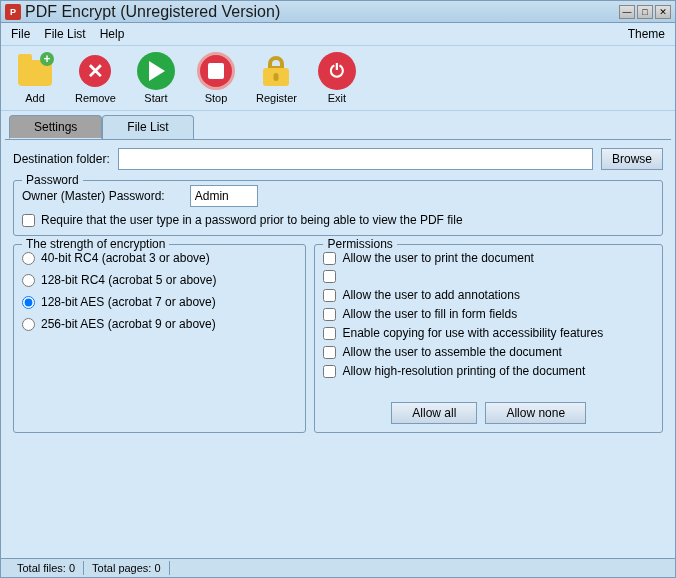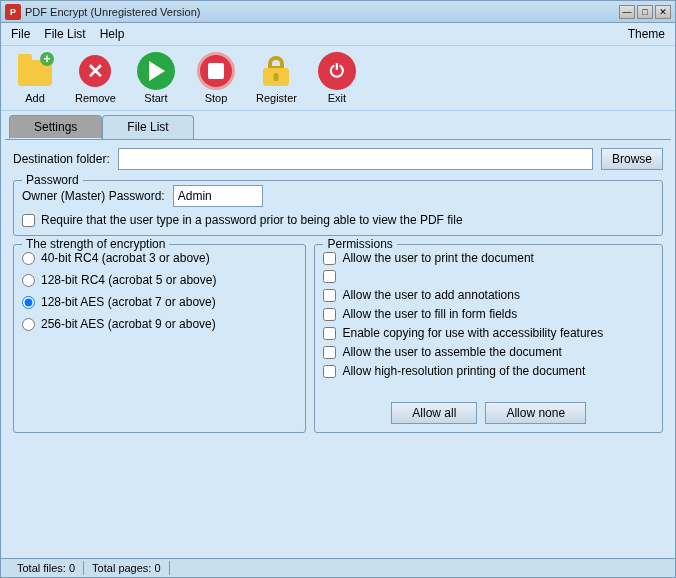--- a/index.html
+++ b/index.html
@@ -3,21 +3,21 @@
   <meta charset="utf-8">
   <style>
     * { box-sizing: border-box; margin: 0; padding: 0; }
     body { font-family: 'Segoe UI', Tahoma, Arial, sans-serif; font-size: 12px; background: #d4e8f7; }
 
     .window { width: 676px; height: 578px; background: #d4e8f7; border: 1px solid #7a9cb8; display: flex; flex-direction: column; }
 
     .title-bar { background: linear-gradient(to bottom, #c8dff0, #b0cfe8); height: 22px; display: flex; align-items: center; justify-content: space-between; padding: 0 4px; border-bottom: 1px solid #7a9cb8; }
     .title-bar-left { display: flex; align-items: center; gap: 4px; }
     .title-bar-icon { width: 16px; height: 16px; background: #c8342a; border-radius: 2px; display: flex; align-items: center; justify-content: center; color: white; font-size: 9px; font-weight: bold; }
-    .title-bar-text { font-size: 11px; color: #1a1a1a; }
+    .title-bar-text { font-size: 16px; color: #1a1a1a; }
     .title-bar-controls { display: flex; gap: 2px; }
     .title-ctrl { width: 16px; height: 14px; background: linear-gradient(to bottom, #e0e0e0, #c0c0c0); border: 1px solid #888; font-size: 9px; display: flex; align-items: center; justify-content: center; cursor: pointer; }
 
     .menu-bar { background: #d4e8f7; border-bottom: 1px solid #b0cfe8; padding: 2px 4px; display: flex; gap: 2px; }
     .menu-item { padding: 2px 6px; font-size: 12px; cursor: pointer; }
 
     .toolbar { background: #d4e8f7; padding: 4px 8px; display: flex; gap: 8px; align-items: center; border-bottom: 1px solid #b0cfe8; }
     .toolbar-btn { display: flex; flex-direction: column; align-items: center; gap: 2px; cursor: pointer; padding: 2px 6px; min-width: 52px; }
     .toolbar-btn-label { font-size: 11px; }
 
@@ -54,23 +54,23 @@
 
     .dest-row { display: flex; align-items: center; gap: 8px; margin-bottom: 10px; }
     .dest-label { font-size: 12px; white-space: nowrap; }
     .dest-input { flex: 1; height: 22px; border: 1px solid #7a9cb8; background: white; padding: 0 4px; }
     .browse-btn { padding: 2px 10px; background: linear-gradient(to bottom, #e8f0f8, #c8d8e8); border: 1px solid #7a9cb8; cursor: pointer; font-size: 12px; height: 22px; }
 
     .group-box { border: 1px solid #7a9cb8; border-radius: 3px; margin-bottom: 8px; padding: 4px 8px 8px; position: relative; }
     .group-label { position: absolute; top: -8px; left: 8px; background: #d4e8f7; padding: 0 4px; font-size: 12px; }
 
     .password-section { margin-top: 6px; }
-    .password-row { display: flex; align-items: center; gap: 8px; margin-bottom: 6px; }
+    .password-row { display: flex; align-items: center; gap: 25px; margin-bottom: 6px; }
     .password-label { font-size: 12px; }
-    .password-input { width: 90px; height: 22px; border: 1px solid #7a9cb8; background: white; padding: 0 4px; font-size: 12px; }
+    .password-input { width: 68px; height: 22px; border: 1px solid #7a9cb8; background: white; padding: 0 4px; font-size: 12px; }
     .checkbox-row { display: flex; align-items: center; gap: 6px; }
     .checkbox-row input { margin: 0; }
 
     .two-col { display: flex; gap: 8px; margin-top: 4px; }
 
     .encryption-group { flex: 1; border: 1px solid #7a9cb8; border-radius: 3px; padding: 6px 8px 8px; position: relative; }
     .permissions-group { flex: 1.2; border: 1px solid #7a9cb8; border-radius: 3px; padding: 6px 8px 8px; position: relative; }
 
     .radio-option { display: flex; align-items: center; gap: 6px; margin-bottom: 8px; font-size: 12px; }
     .radio-option input { margin: 0; }

